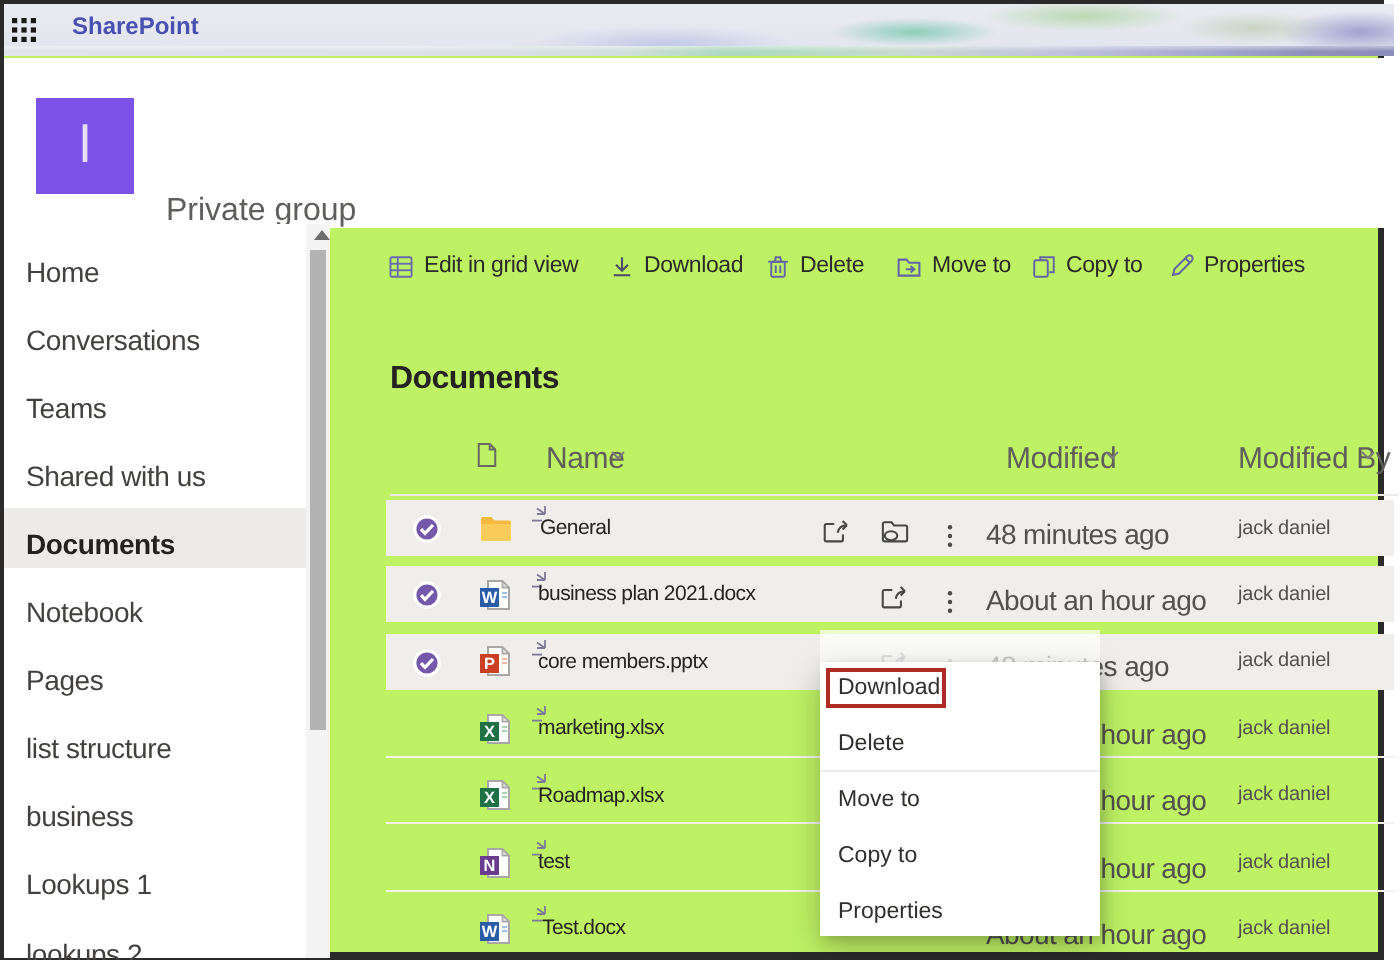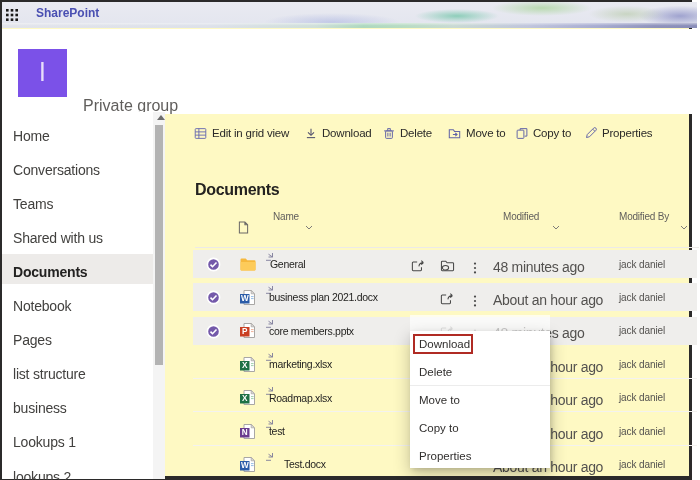--- a/index.html
+++ b/index.html
@@ -1,19 +1,19 @@
 <!DOCTYPE html>
 <html><head>
 <meta charset="utf-8">
 <style>
 *{margin:0;padding:0;box-sizing:border-box}
 html,body{width:700px;height:480px;overflow:hidden}
 body{font-family:"Liberation Sans",sans-serif;background:#fff}
 .abs{position:absolute}
-#frame{position:relative;width:692px;height:480px;background:#fef9c3;
+#frame{position:relative;width:692px;height:480px;background:#bef264;
 border-style:solid;border-color:#2b2a2a;border-width:2px 3px 4px 2px}
 
 #suitebar{left:0;top:0;width:695px;height:21px;
 background:
 radial-gradient(60px 10px at 455px 14px, rgba(126,201,176,.85), rgba(126,201,176,0) 70%),
 radial-gradient(70px 11px at 540px 6px, rgba(173,214,160,.8), rgba(173,214,160,0) 72%),
 radial-gradient(55px 12px at 625px 12px, rgba(188,205,176,.7), rgba(188,205,176,0) 70%),
 radial-gradient(55px 14px at 678px 14px, rgba(136,140,196,.75), rgba(136,140,196,0) 75%),
 radial-gradient(90px 12px at 330px 20px, rgba(168,178,224,.55), rgba(168,178,224,0) 75%),
 linear-gradient(#e9eaf1,#e4e6ef)}
@@ -37,21 +37,21 @@
 #navsel{left:0;top:142px;width:151px;height:30px;background:#edebe9}
 
 #sbtrack{left:151px;top:110px;width:12px;height:367px;background:#f4f4f4}
 #sbthumb{left:153px;top:123px;width:8px;height:240px;background:#b3b3b3}
 #sbarrow{left:155px;top:113px;width:0;height:0;border-left:4px solid transparent;border-right:4px solid transparent;border-bottom:5px solid #6d6d6d}
 
 .tbi{position:absolute;top:125px}
 .tbt{position:absolute;top:125px;font-size:11.5px;color:#2b2a29;white-space:nowrap;letter-spacing:-.2px}
 
 #dochead{left:193px;top:179px;font-size:16px;font-weight:700;color:#242321;letter-spacing:-.3px}
-.colhead{position:absolute;top:209px;font-size:10px;color:#605e5c;white-space:nowrap;letter-spacing:-.2px}
+.colhead{position:absolute;top:219px;font-size:15px;color:#605e5c;white-space:nowrap;letter-spacing:-.2px}
 #hdrline{left:193px;top:245px;width:504px;height:1px;background:#eceae8}
 
 .grow{position:absolute;left:191px;width:504px;height:28px;background:#efeeec}
 .name{position:absolute;font-size:10.5px;color:#252422;white-space:nowrap;letter-spacing:-.3px}
 .mod{position:absolute;left:491px;font-size:14px;color:#53514f;white-space:nowrap;letter-spacing:-.3px}
 .modby{position:absolute;left:617px;font-size:10px;color:#53514f;white-space:nowrap;letter-spacing:-.1px}
 .rowline{position:absolute;left:191px;width:504px;height:1px;background:#f3f2f0}
 
 #menufade{left:408px;top:313px;width:140px;height:16px;background:rgba(255,255,255,.68)}
 #menu{left:408px;top:329px;width:140px;height:137px;background:#fff;box-shadow:0 6px 16px rgba(0,0,0,.24),2px 2px 5px rgba(0,0,0,.12)}
@@ -298,21 +298,21 @@
         <line x1="1" y1="8.3" x2="6" y2="8.3"></line>
       </g>
     </svg>
 
   <div class="name" style="left:268px;top:256px">General</div>
   <div class="name" style="left:267px;top:289px">business plan 2021.docx</div>
   <div class="name" style="left:267px;top:323px">core members.pptx</div>
   <div class="name" style="left:267px;top:356px">marketing.xlsx</div>
   <div class="name" style="left:267px;top:390px">Roadmap.xlsx</div>
   <div class="name" style="left:267px;top:423px">test</div>
-  <div class="name" style="left:282px;top:456px">Test.docx</div>
+  <div class="name" style="left:269px;top:456px">Test.docx</div>
 
   <svg class="abs" style="left:409px;top:257px" width="14" height="13" viewBox="0 0 16 15">
     <g fill="none" stroke="#474747" stroke-width="1.2">
       <path d="M7 3.5 H2.5 a1 1 0 0 0 -1 1 V12.5 a1 1 0 0 0 1 1 H11 a1 1 0 0 0 1-1 V9.5"></path>
       <path d="M9 8.5 C9.5 5.5 11.5 4.2 14.3 4.2 M14.3 4.2 L11.8 1.8 M14.3 4.2 L11.8 6.6"></path>
     </g>
   </svg>
   <svg class="abs" style="left:438px;top:257px" width="15" height="13" viewBox="0 0 17 15">
     <g fill="none" stroke="#474747" stroke-width="1.2">
       <path d="M1.5 12.5 v-9 a1 1 0 0 1 1-1 h4 l1.5 1.8 h6.5 a1 1 0 0 1 1 1 v7.2 a1 1 0 0 1 -1 1 h-12 a1 1 0 0 1 -1-1 z"></path>

